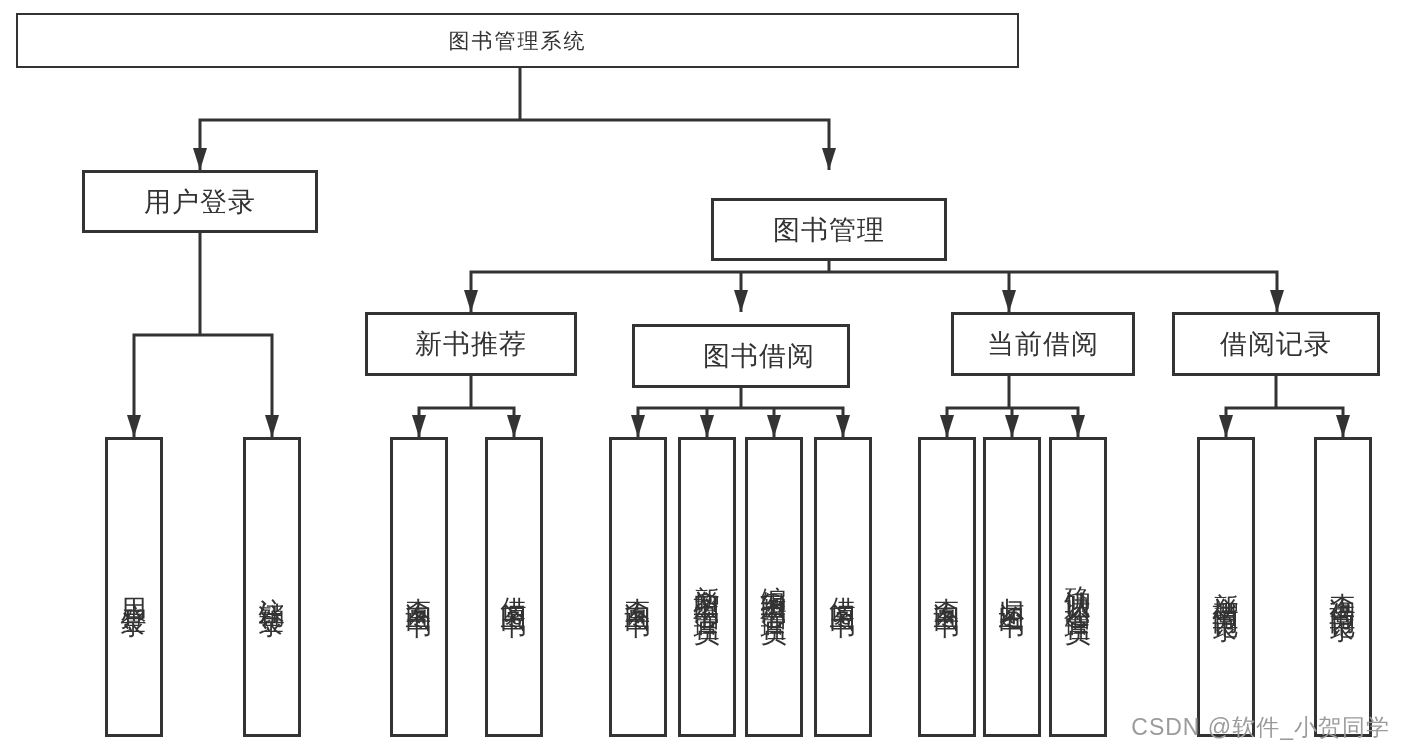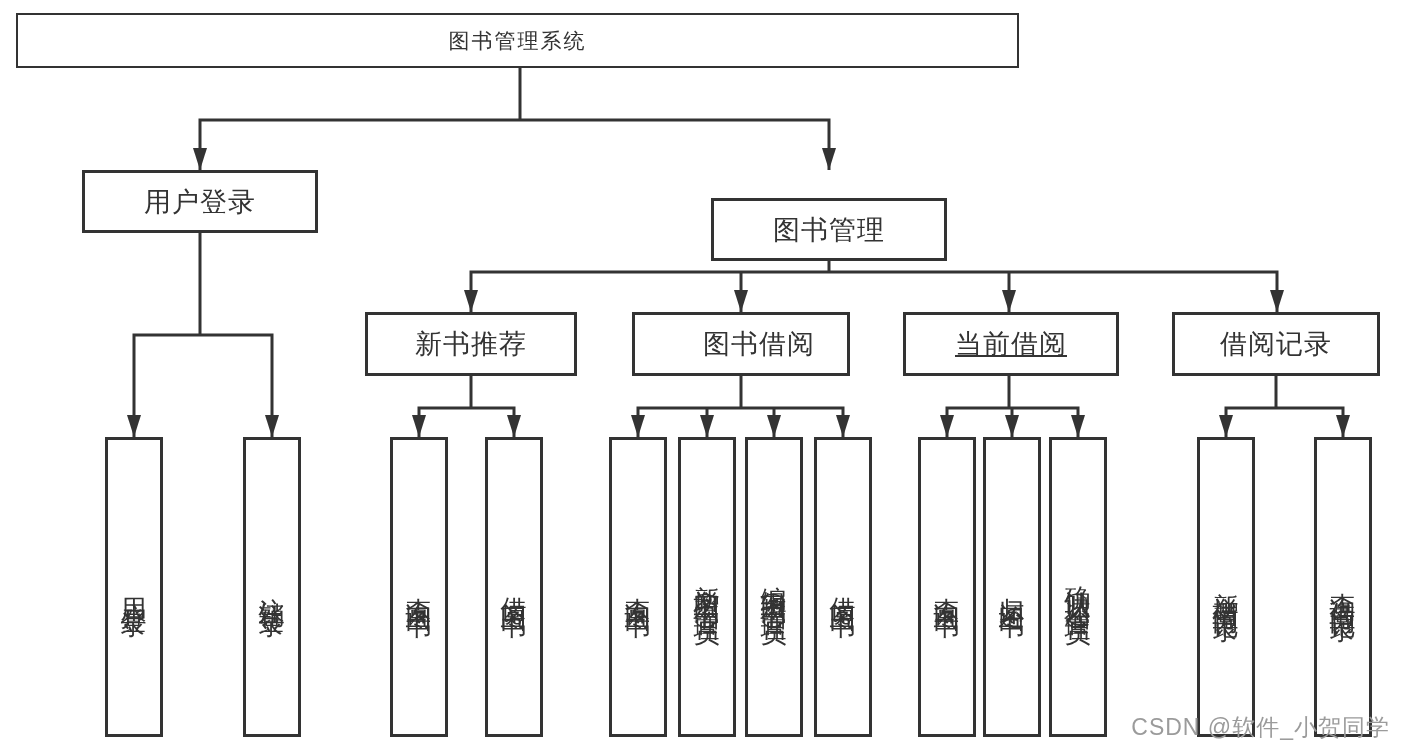--- a/index.html
+++ b/index.html
@@ -102,24 +102,24 @@
   <div class="box" style="left:82px;top:170px;width:236px;height:63px;">
     <span class="label">用户登录</span>
   </div>
   <div class="box" style="left:711px;top:170px;width:236px;height:63px;margin-top:28px;">
     <span class="label">图书管理</span>
   </div>
 
   <div class="box" style="left:365px;top:312px;width:212px;height:64px;align-items:center;">
     <span class="label">新书推荐</span>
   </div>
-  <div class="box" style="left:632px;top:312px;width:218px;height:64px;padding-left:36px;">
+  <div class="box" style="left:632px;top:324px;width:218px;height:64px;padding-left:36px;">
     <span class="label">图书借阅</span>
   </div>
-  <div class="box" style="left:903px;top:312px;width:216px;height:64px;text-decoration:underline;">
+  <div class="box" style="left:951px;top:312px;width:184px;height:64px;">
     <span class="label">当前借阅</span>
   </div>
   <div class="box" style="left:1172px;top:312px;width:208px;height:64px;font-family:Liberation Mono, monospace;">
     <span class="label">借阅记录</span>
   </div>
 
   <div class="box v" style="left:105px;top:437px;width:58px;height:300px;">
     <span class="label">用户登录</span>
   </div>
   <div class="box v" style="left:243px;top:437px;width:58px;height:300px;">

